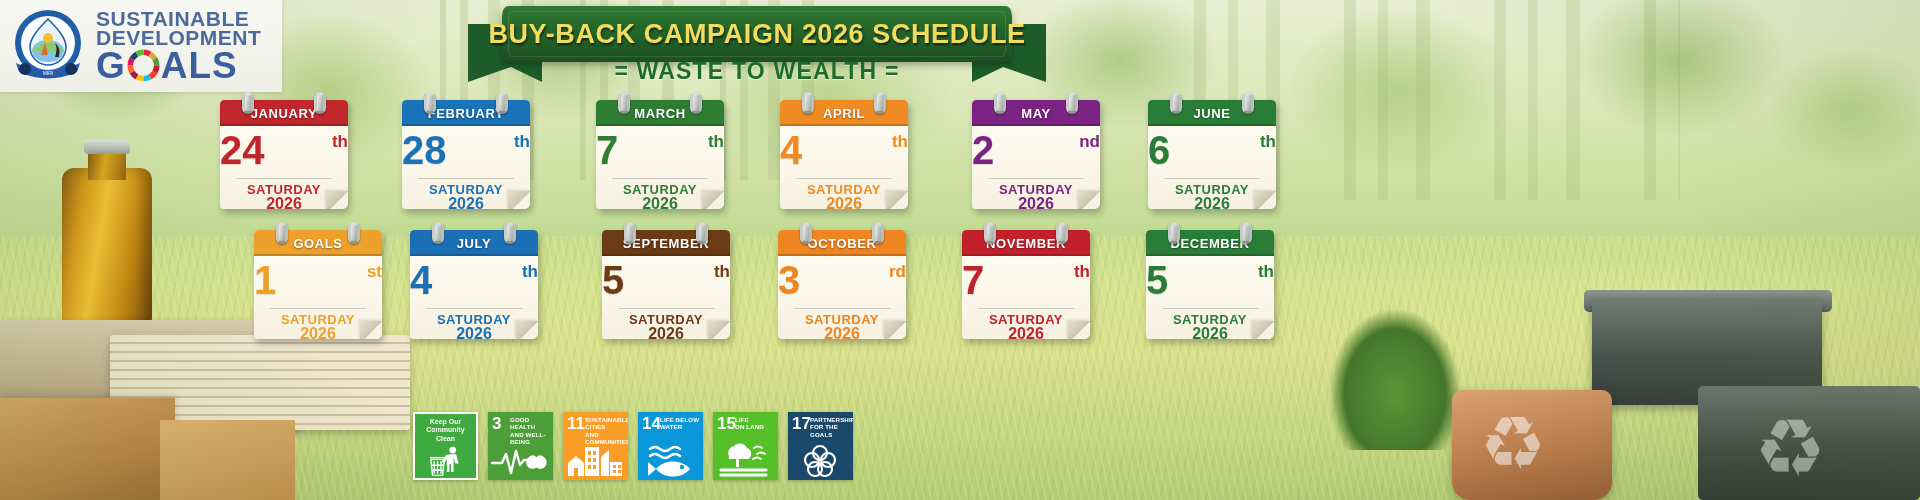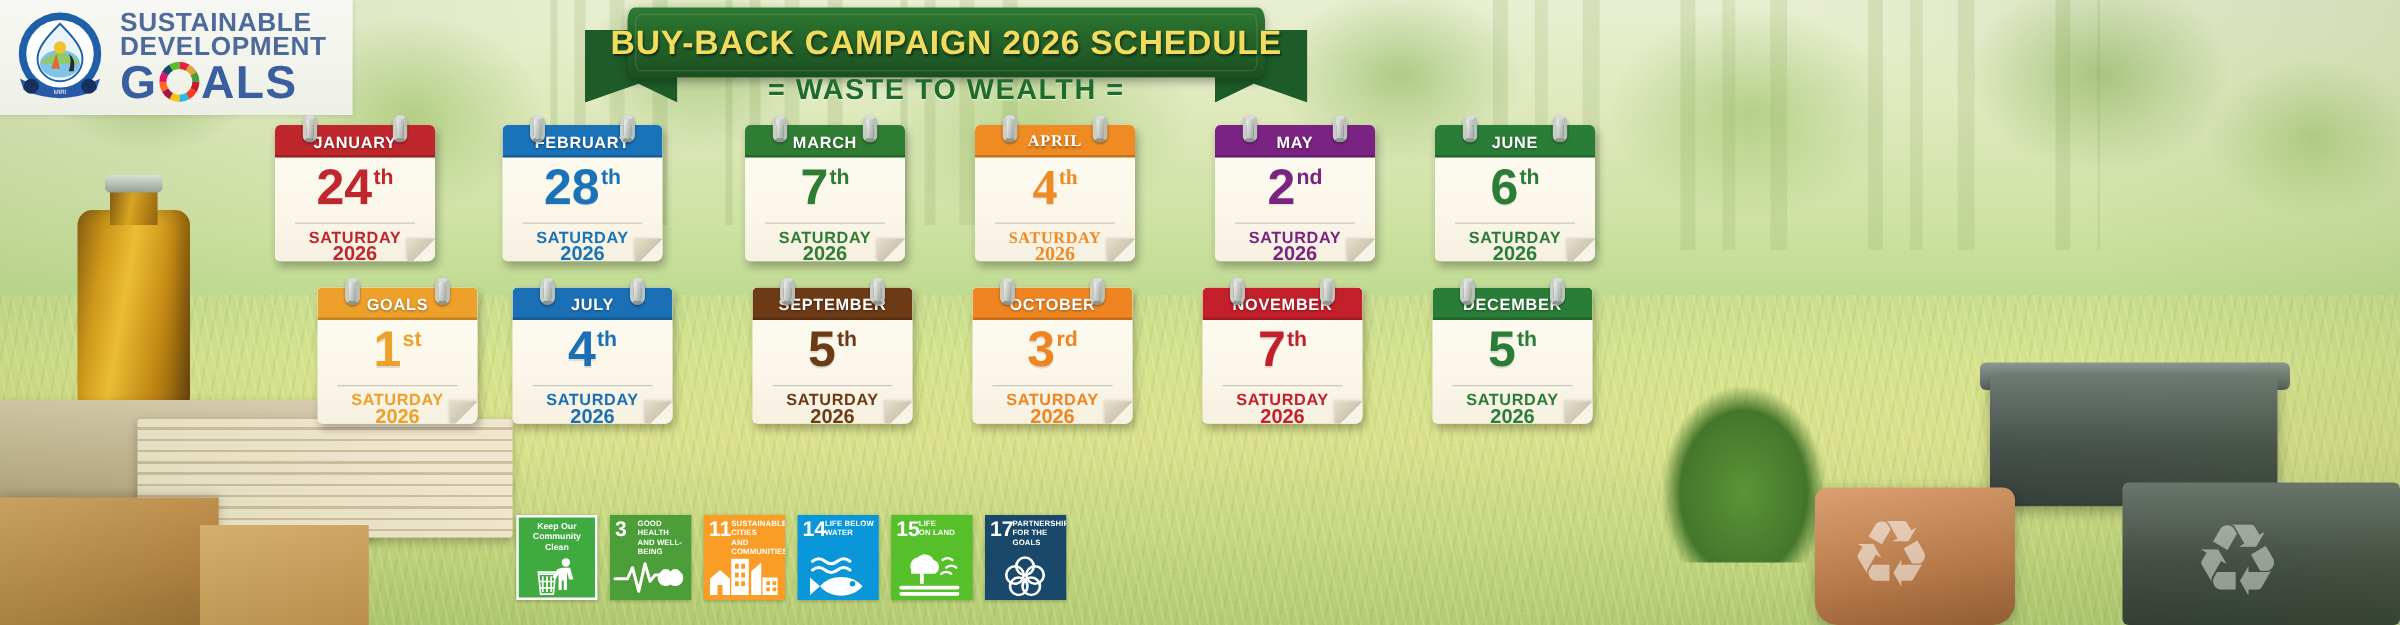--- a/index.html
+++ b/index.html
@@ -213,21 +213,21 @@
     position:absolute; top:0px; width:12px; height:22px; z-index:4;
     border:3px solid; border-radius:6px;
     border-color:#d9dcd8 #b9bfba #8e958f #c9cec9;
     background:linear-gradient(100deg,#f2f4f1,#9aa19b);
     box-shadow:0 1px 2px rgba(0,0,0,.4);
   }
   .ring.l { left:22px; }
   .ring.r { right:22px; }
   .cal-num {
     position:absolute; left:0; top:30px; width:128px; height:46px;
-    display:flex; align-items:flex-start; justify-content:center;
+    display:flex; align-items:flex-start; justify-content:space-between;
   }
   .cal-num .n {
     font-size:40px; font-weight:bold; line-height:1;
     text-shadow:0 1px 1px rgba(0,0,0,.12);
   }
   .cal-num .sfx {
     font-size:17px; font-weight:bold; line-height:1; margin-top:3px; margin-left:1px;
   }
   .cal-rule {
     position:absolute; left:16px; top:78px; width:96px; height:1px;
@@ -387,21 +387,21 @@
         </div>
         <div class="cal-num">
           <span class="n" style="color: rgb(47, 125, 50);">7</span>
           <span class="sfx" style="color: rgb(47, 125, 50);">th</span>
         </div>
         <div class="cal-rule"></div>
         <div class="cal-day" style="color: rgb(47, 125, 50);">SATURDAY</div>
         <div class="cal-year" style="color: rgb(47, 125, 50);">2026</div>
       </div>
     </div>
-    <div class="cal" style="left: 780px; top: 92px; font-family: Liberation Serif, serif;">
+    <div class="cal" style="left: 780px; top: 92px;">
       <div class="ring l"></div>
       <div class="ring r"></div>
       <div class="cal-body">
         <div class="cal-head" style="background:#ef8b22">
           <span class="cal-month">APRIL</span>
         </div>
         <div class="cal-num">
           <span class="n" style="color: rgb(239, 139, 34);">4</span>
           <span class="sfx" style="color: rgb(239, 139, 34);">th</span>
         </div>

